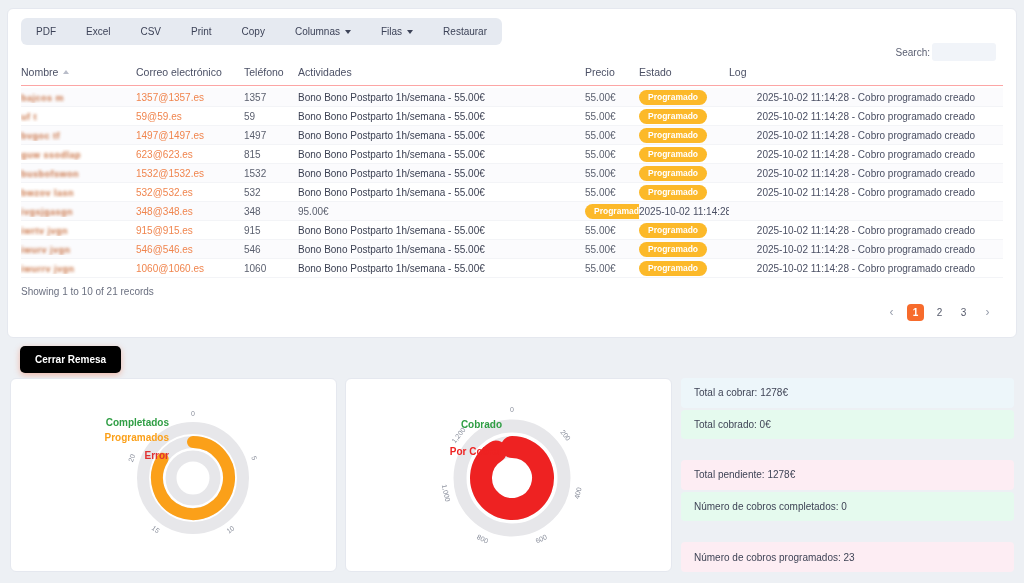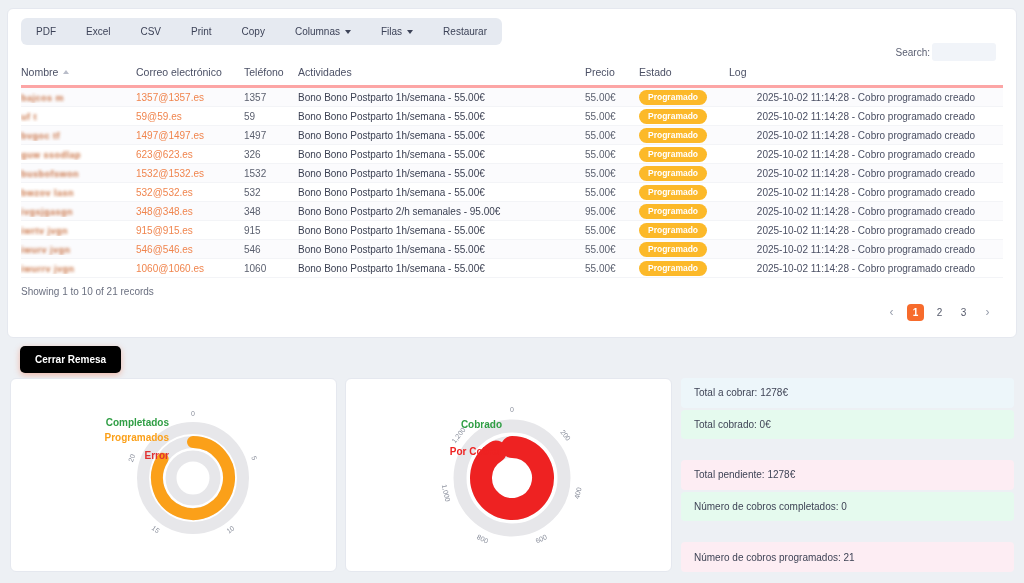--- a/index.html
+++ b/index.html
@@ -13,21 +13,21 @@
   .toolbar { position:absolute; left:13px; top:9px; display:flex; background:#e6eaf1; border-radius:6px; overflow:hidden; }
   .tbtn { padding:8px 15px; font-size:10px; color:#3d4358; font-weight:500; cursor:pointer; display:flex; align-items:center; gap:5px; white-space:nowrap;text-align:center; }
   .caret { width:0; height:0; border-left:3.5px solid transparent; border-right:3.5px solid transparent; border-top:4px solid #3d4358; display:inline-block; }
 
   
   .search-wrap { position:absolute; right:20px; top:34px; display:flex; align-items:center; gap:2px; font-size:10px; color:#5a5f72; }
   .search-input { width:64px; height:18px; background:#f1f4f9; border:none; border-radius:3px; outline:none; padding:0 5px; font-size:10px; color:#3d4358; }
 
   
   .thead, .trow { display:grid; grid-template-columns:115px 108px 54px 287px 54px 90px 1fr; align-items:center; }
-  .thead { position:absolute; top:57px; left:13px; right:13px; font-size:10.5px; color:#4b5065; padding-bottom:7px; border-bottom:5px solid #fca5a5; }
+  .thead { position:absolute; top:57px; left:13px; right:13px; font-size:10.5px; color:#4b5065; padding-bottom:7px; border-bottom:1px solid #fca5a5; }
   .hcell { display:flex; align-items:center; gap:5px; cursor:pointer; white-space:nowrap; }
   .sort { width:0; height:0; border-left:3.5px solid transparent; border-right:3.5px solid transparent; border-bottom:4px solid #b9bdc9; display:inline-block; }
   .rows { position:absolute; top:79px; left:13px; right:13px; }
   .trow { height:19px; font-size:10px; border-bottom:1px solid #f3f4f7; }
   .trow:nth-child(odd) { background:#fbfbfd; }
   .c { white-space:nowrap; overflow:hidden; }
   .c.name .blurred { filter:blur(1.7px); color:#c4632f; font-weight:700; font-size:9px; letter-spacing:.5px; opacity:.9; }
   .c.email { color:#f0854e; cursor:pointer; }
   .c.phone, .c.price { color:#5a5f6e; }
   .c.activity { color:#3a3f51; }
@@ -103,21 +103,21 @@
         <span class="c email">1497@1497.es</span>
         <span class="c phone">1497</span>
         <span class="c activity">Bono Bono Postparto 1h/semana - 55.00€</span>
         <span class="c price">55.00€</span>
         <span class="c estado"><span class="badge">Programado</span></span>
         <span class="c log">2025-10-02 11:14:28 - Cobro programado creado</span>
       </div>
       <div class="trow">
         <span class="c name"><span class="blurred">guw ssodlap</span></span>
         <span class="c email">623@623.es</span>
-        <span class="c phone">326</span>
+        <span class="c phone">815</span>
         <span class="c activity">Bono Bono Postparto 1h/semana - 55.00€</span>
         <span class="c price">55.00€</span>
         <span class="c estado"><span class="badge">Programado</span></span>
         <span class="c log">2025-10-02 11:14:28 - Cobro programado creado</span>
       </div>
       <div class="trow">
         <span class="c name"><span class="blurred">busbofswon</span></span>
         <span class="c email">1532@1532.es</span>
         <span class="c phone">1532</span>
         <span class="c activity">Bono Bono Postparto 1h/semana - 55.00€</span>
@@ -131,21 +131,20 @@
         <span class="c phone">532</span>
         <span class="c activity">Bono Bono Postparto 1h/semana - 55.00€</span>
         <span class="c price">55.00€</span>
         <span class="c estado"><span class="badge">Programado</span></span>
         <span class="c log">2025-10-02 11:14:28 - Cobro programado creado</span>
       </div>
       <div class="trow">
         <span class="c name"><span class="blurred">ivgsjgasgn</span></span>
         <span class="c email">348@348.es</span>
         <span class="c phone">348</span>
-        <span class="c activity">Bono Bono Postparto 2/h semanales - 95.00€</span>
         <span class="c price">95.00€</span>
         <span class="c estado"><span class="badge">Programado</span></span>
         <span class="c log">2025-10-02 11:14:28 - Cobro programado creado</span>
       </div>
       <div class="trow">
         <span class="c name"><span class="blurred">iwrtv jvgn</span></span>
         <span class="c email">915@915.es</span>
         <span class="c phone">915</span>
         <span class="c activity">Bono Bono Postparto 1h/semana - 55.00€</span>
         <span class="c price">55.00€</span>
@@ -213,14 +212,14 @@
       <text x="112.83545919217397" y="58.60269347360613" text-anchor="middle" font-size="7" fill="#8a8f9c" transform="rotate(308.57142857142856 112.83545919217397 56.60269347360613)" font-family="Liberation Sans, sans-serif">1,200</text>
       <text x="156" y="49" text-anchor="end" font-size="10" font-weight="bold" fill="#2f9e44" font-family="Liberation Sans, sans-serif">Cobrado</text>
       <text x="156" y="76" text-anchor="end" font-size="10" font-weight="bold" fill="#ee2222" font-family="Liberation Sans, sans-serif">Por Cobrar</text>
     </svg>
 </div>
 <div id="summary-panel">
     <div class="sum-row tint-blue">Total a cobrar: 1278€</div>
     <div class="sum-row tint-green">Total cobrado: 0€</div>
     <div class="sum-row tint-pink">Total pendiente: 1278€</div>
     <div class="sum-row tint-green">Número de cobros completados: 0</div>
-    <div class="sum-row tint-pink">Número de cobros programados: 21</div>
+    <div class="sum-row tint-pink">Número de cobros programados: 23</div>
   </div>
 
 </body></html>

